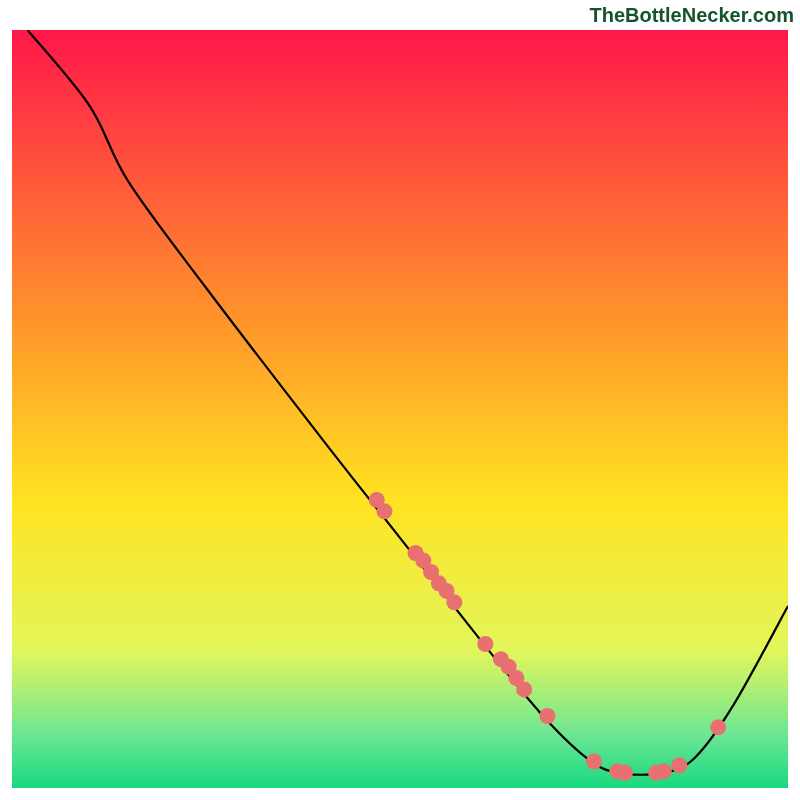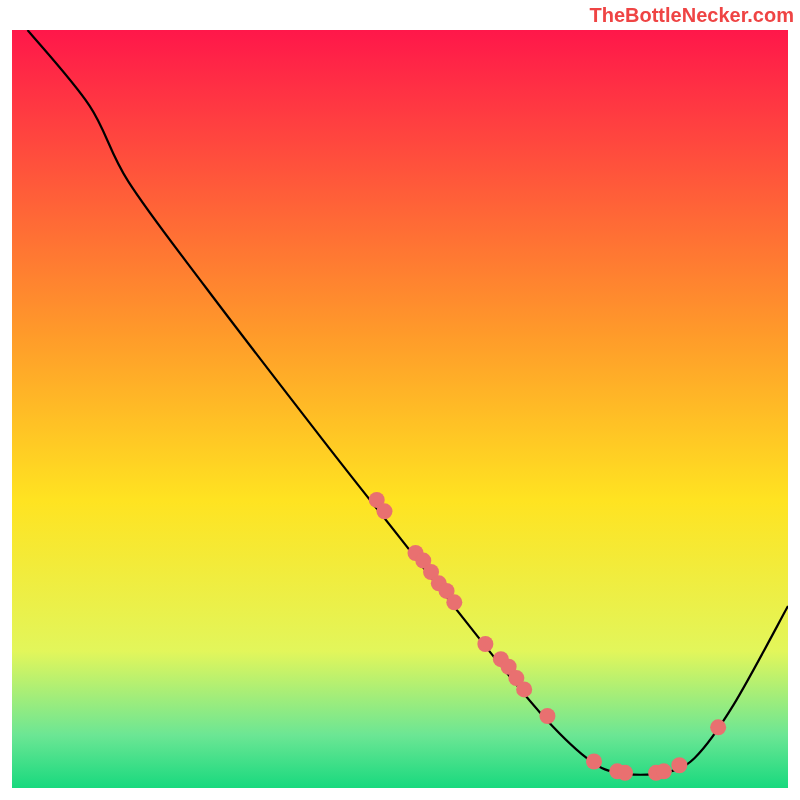--- a/index.html
+++ b/index.html
@@ -14,21 +14,21 @@
     position: relative;
     overflow: hidden;
   }
   .attribution {
     position: absolute;
     top: 4px;
     right: 6px;
     font-family: Arial, Helvetica, sans-serif;
     font-size: 20px;
     font-weight: bold;
-    color: #ef4444;
+    color: #14532d;
     z-index: 10;
   }
   .plot-area {
     position: absolute;
     left: 12px;
     top: 30px;
     width: 776px;
     height: 758px;
     background: #ffffff;
   }

